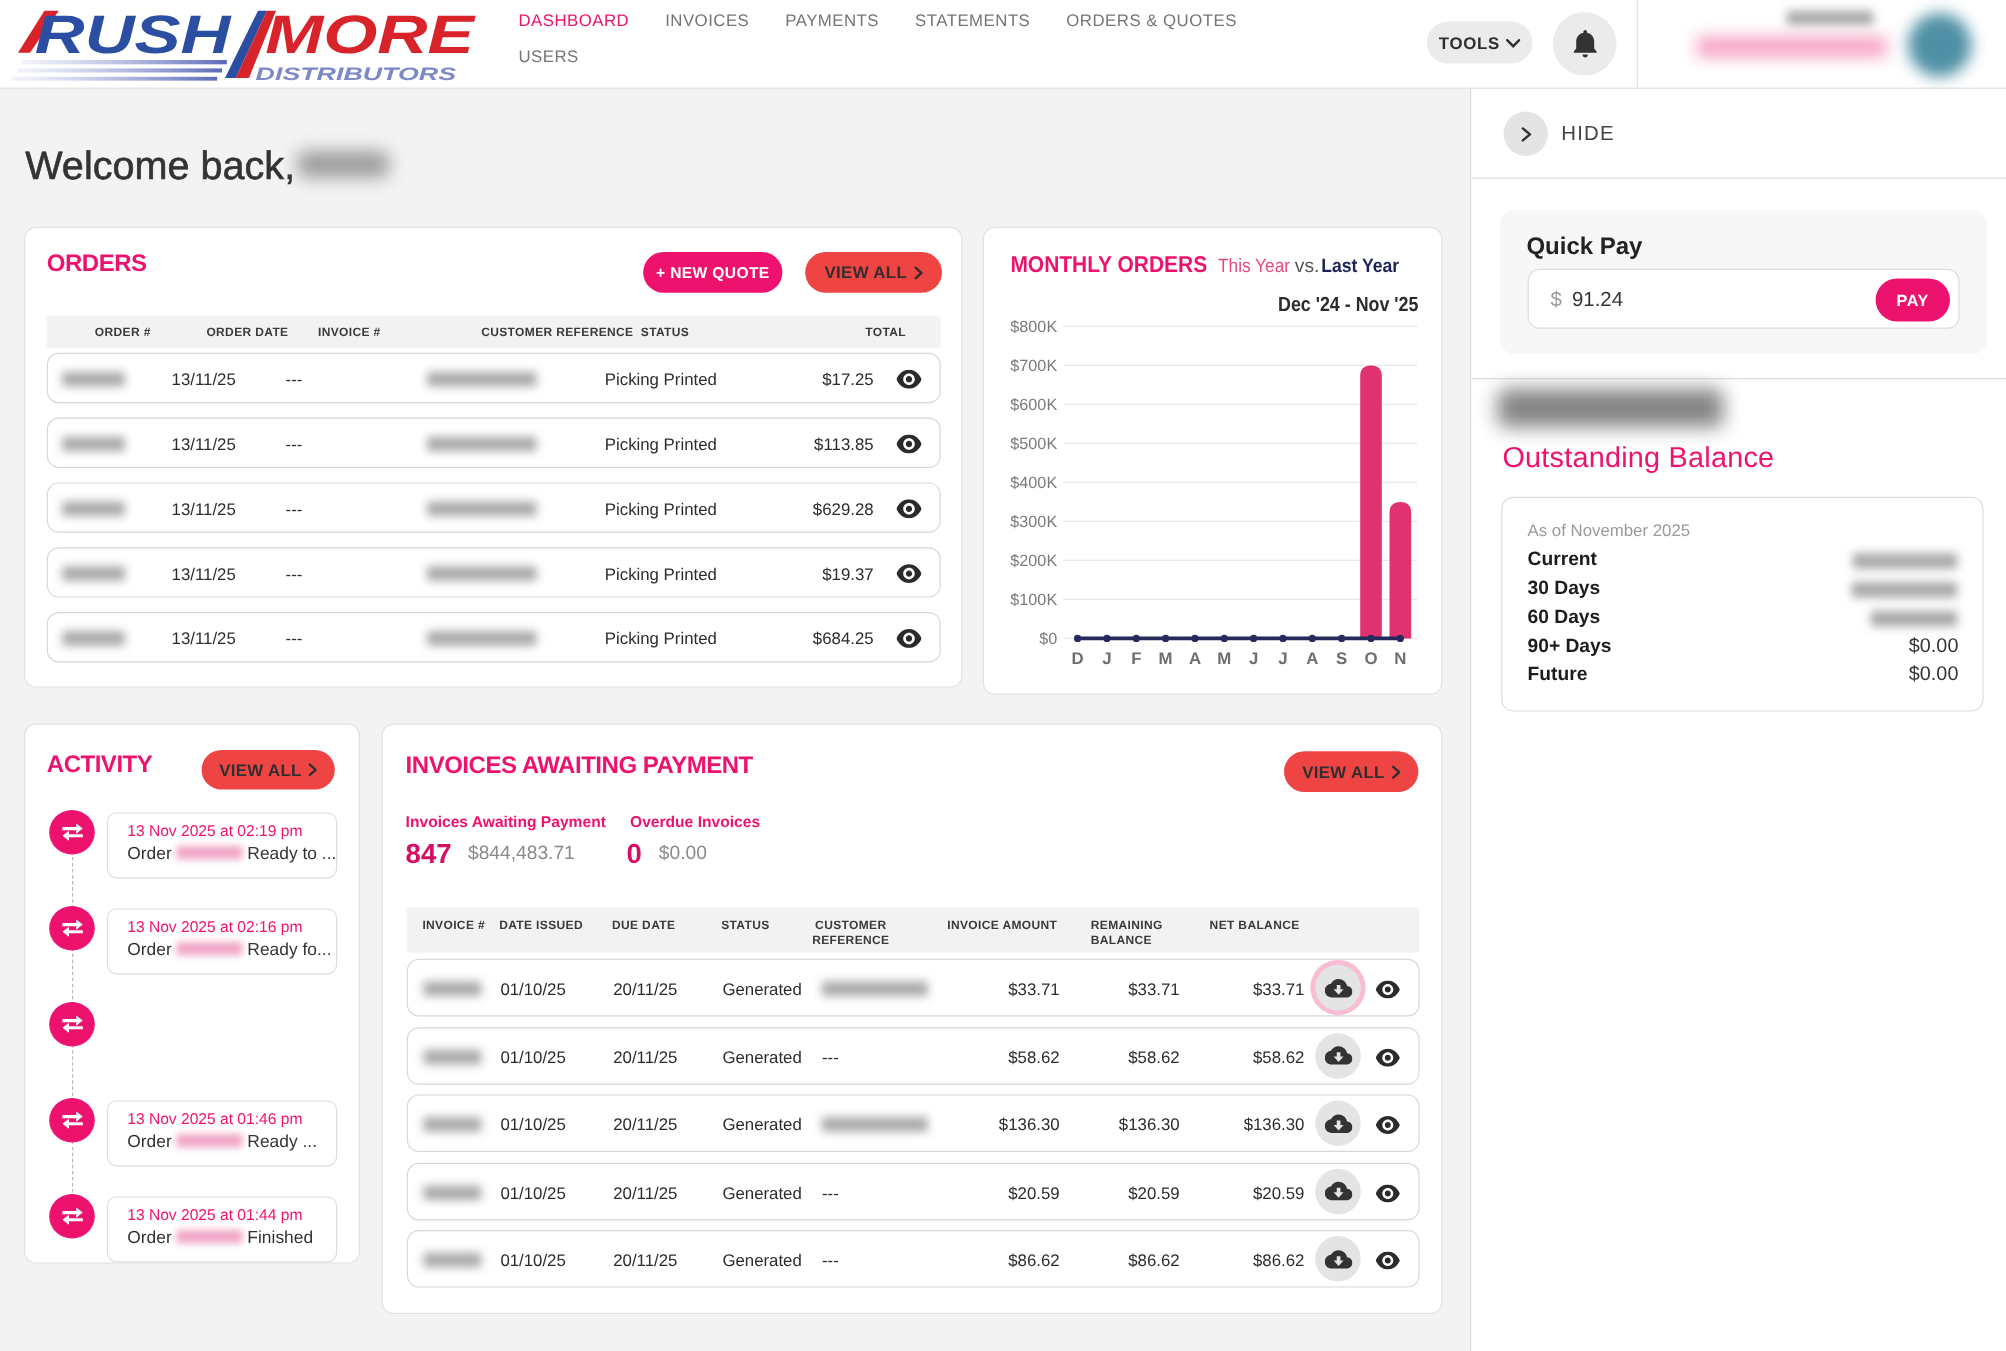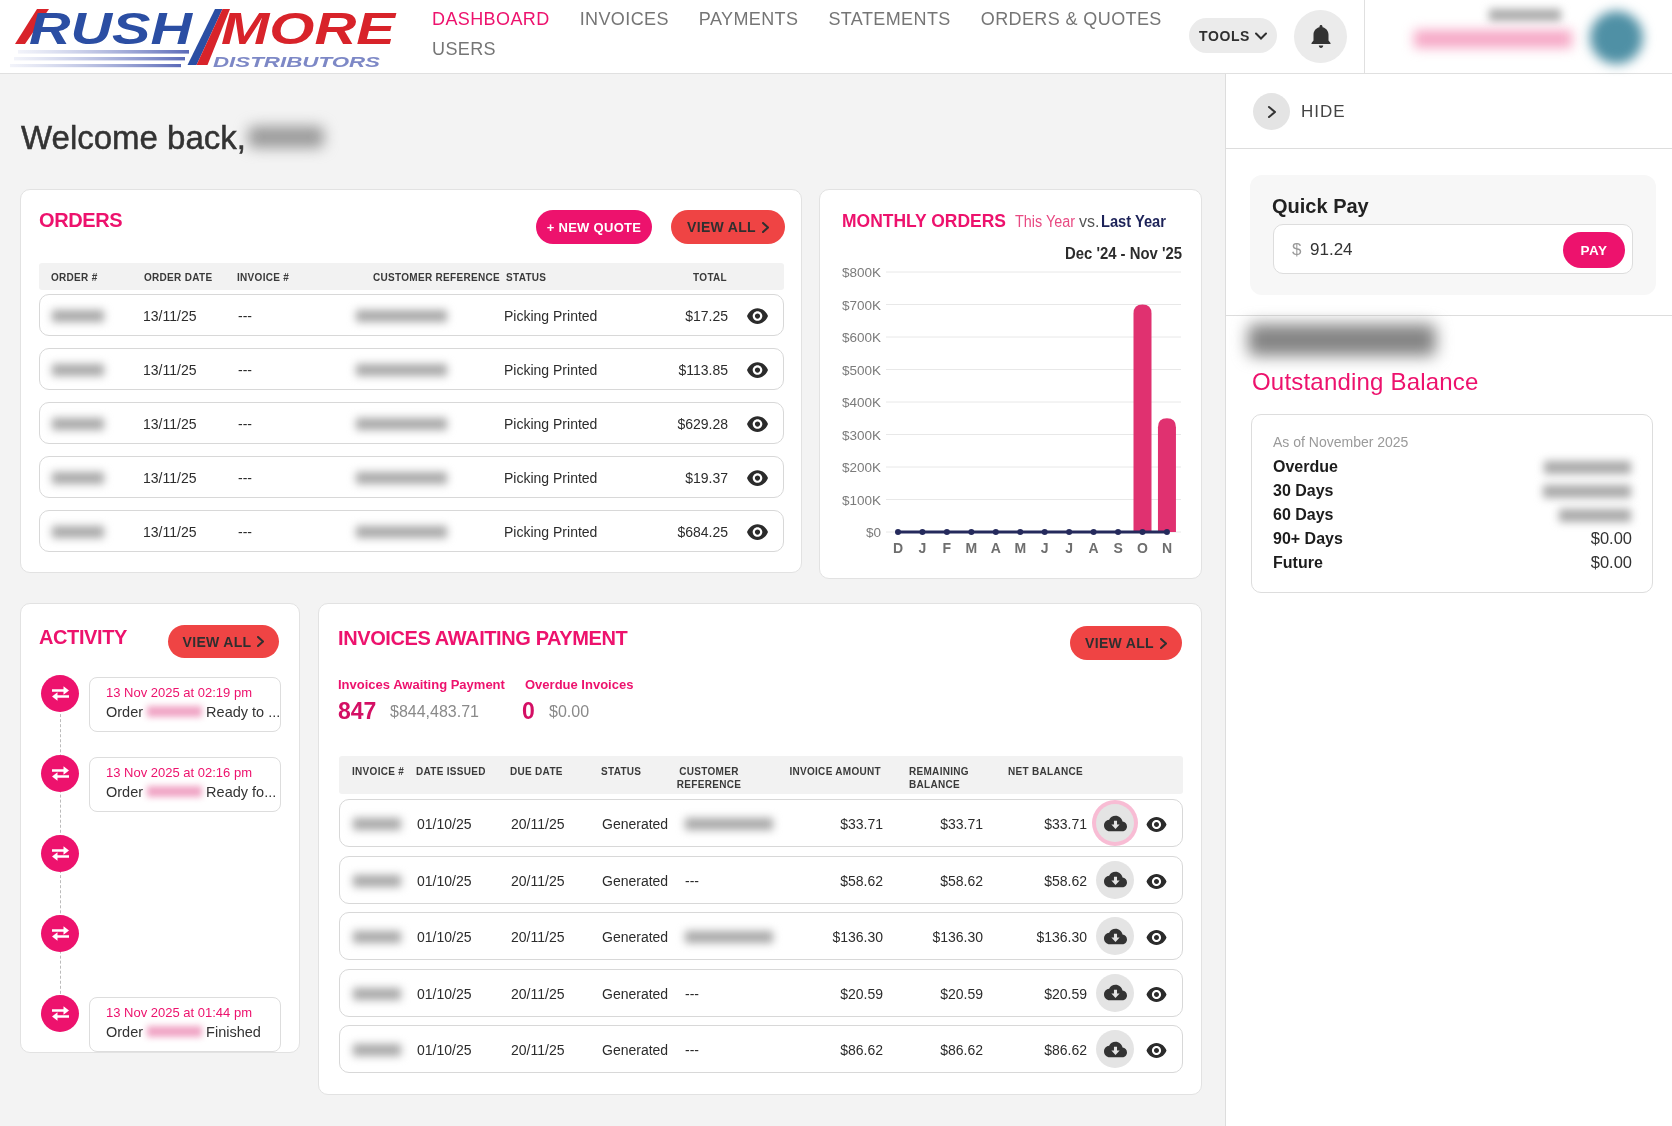--- a/index.html
+++ b/index.html
@@ -2,21 +2,21 @@
 <html><head>
 <meta charset="utf-8">
 <style>
 * { margin:0; padding:0; box-sizing:border-box; }
 html,body { width:1672px; height:1126px; overflow:hidden; }
 body { font-family:"Liberation Sans", sans-serif; background:#f3f3f3; position:relative; color:#2c2c2c; }
 
 
 header { position:absolute; top:0; left:0; width:1672px; height:74px; background:#fff; border-bottom:1px solid #e0e0e0; z-index:5; }
 .logo { position:absolute; left:8px; top:4px; width:390px; height:66px; }
-.nav1 a, .nav2 a { color:#757575; text-decoration:none; font-size:18px; letter-spacing:0.4px; }
+.nav1 a, .nav2 a { color:#757575; text-decoration:none; font-size:14px; letter-spacing:0.4px; }
 .nav1 a.active { color:#ed126d; }
 .nav1 { position:absolute; left:432px; top:9px; }
 .nav1 a { margin-right:30px; }
 .nav2 { position:absolute; left:432px; top:39px; }
 .toolsbtn { position:absolute; left:1189px; top:18px; width:88px; height:35px; background:#ebebeb; border-radius:18px; font-size:14px; font-weight:bold; color:#2f2f2f; letter-spacing:0.6px; display:flex; align-items:center; justify-content:center; gap:5px; }
 .bellbtn { position:absolute; left:1294px; top:10px; width:53px; height:53px; background:#ebebeb; border-radius:50%; display:flex; align-items:center; justify-content:center; }
 .hdr-divider { position:absolute; left:1364px; top:0; width:1px; height:74px; background:#e0e0e0; }
 .user-name { position:absolute; left:1489px; top:9px; width:72px; height:12px; background:#ababab; filter:blur(4px); }
 .user-mail { position:absolute; left:1414px; top:30px; width:158px; height:18px; background:#f6a8c6; filter:blur(6px); }
 .avatar { position:absolute; left:1590px; top:11px; width:53px; height:53px; border-radius:50%; background:#4f90a5; filter:blur(6px); }
@@ -35,21 +35,21 @@
 .pill.gray { background:#ef4444; color:#2f2f2f; }
 .pill.pink { background:#ed126d; color:#fff; }
 
 
 #orders { left:20px; top:189px; width:782px; height:384px; }
 #orders .card-title { position:absolute; left:18px; top:19px; }
 #orders .newquote { position:absolute; left:515px; top:20px; width:116px; height:34px; font-size:13px; }
 #orders .viewall { position:absolute; left:650px; top:20px; width:114px; height:34px; }
 .thead { position:absolute; background:#f2f2f2; font-size:10px; font-weight:bold; color:#3a3a3a; letter-spacing:0.3px; line-height:13px; }
 #orders .thead { left:18px; top:73px; width:745px; height:27px; border-radius:3px; }
-#orders .thead span { position:absolute; top:8px; }
+#orders .thead span { position:absolute; top:8px;margin-left:28px; }
 .orow { position:absolute; left:18px; width:745px; height:42px; background:#fff; border:1px solid #d8d8d8; border-radius:10px; font-size:14px; }
 .orow > * { position:absolute; top:13px; }
 .oblur { width:52px; height:12px; background:#a8a8a8; filter:blur(4px); top:15px !important; }
 
 
 #chart { left:819px; top:189px; width:383px; height:390px; }
 
 
 #activity { left:20px; top:603px; width:280px; height:450px; }
 #activity .card-title { position:absolute; left:18px; top:22px; }
@@ -154,21 +154,21 @@
       <span class="dollar">$</span>
         <span class="amt">91.24</span>
       <div class="paybtn">PAY</div>
     </div>
   </div>
   <div class="side-div2"></div>
   <div class="ob-blur"></div>
   <div class="ob-title">Outstanding Balance</div>
   <div class="aging">
     <div class="asof">As of November 2025</div>
-    <div class="lbl" style="top:43px">Overdue</div>
+    <div class="lbl" style="top:43px">Current</div>
       <div class="vblur" style="top:46px;width:87px"></div>
     <div class="lbl" style="top:67px">30 Days</div>
       <div class="vblur" style="top:70px;width:88px"></div>
     <div class="lbl" style="top:91px">60 Days</div>
       <div class="vblur" style="top:94px;width:72px"></div>
     <div class="lbl" style="top:115px">90+ Days</div>
       <div class="val" style="top:114px">$0.00</div>
     <div class="lbl" style="top:139px">Future</div>
       <div class="val" style="top:138px">$0.00</div>
   </div>
@@ -341,20 +341,24 @@
       </svg>
     </div>
     <div class="act-ic" style="top: 311px;">
       <svg width="19" height="15" viewBox="0 0 19 15">
         <g fill="#fff">
           <path d="M1 3.2 L12.5 3.2 L12.5 0.3 L18 4.5 L12.5 8.7 L12.5 5.8 L1 5.8 Z"></path>
           <path d="M18 9.2 L18 11.8 L6.5 11.8 L6.5 14.7 L1 10.5 L6.5 6.3 L6.5 9.2 Z"></path>
         </g>
       </svg>
     </div>
+    <div class="act-box" style="top: 313px;">
+      <div class="act-date">13 Nov 2025 at 01:46 pm</div>
+      <div class="act-text">Order <span class="act-blur"></span> Ready ...</div>
+    </div>
     <div class="act-ic" style="top: 391px;">
       <svg width="19" height="15" viewBox="0 0 19 15">
         <g fill="#fff">
           <path d="M1 3.2 L12.5 3.2 L12.5 0.3 L18 4.5 L12.5 8.7 L12.5 5.8 L1 5.8 Z"></path>
           <path d="M18 9.2 L18 11.8 L6.5 11.8 L6.5 14.7 L1 10.5 L6.5 6.3 L6.5 9.2 Z"></path>
         </g>
       </svg>
     </div>
     <div class="act-box" style="top: 393px;">
       <div class="act-date">13 Nov 2025 at 01:44 pm</div>

